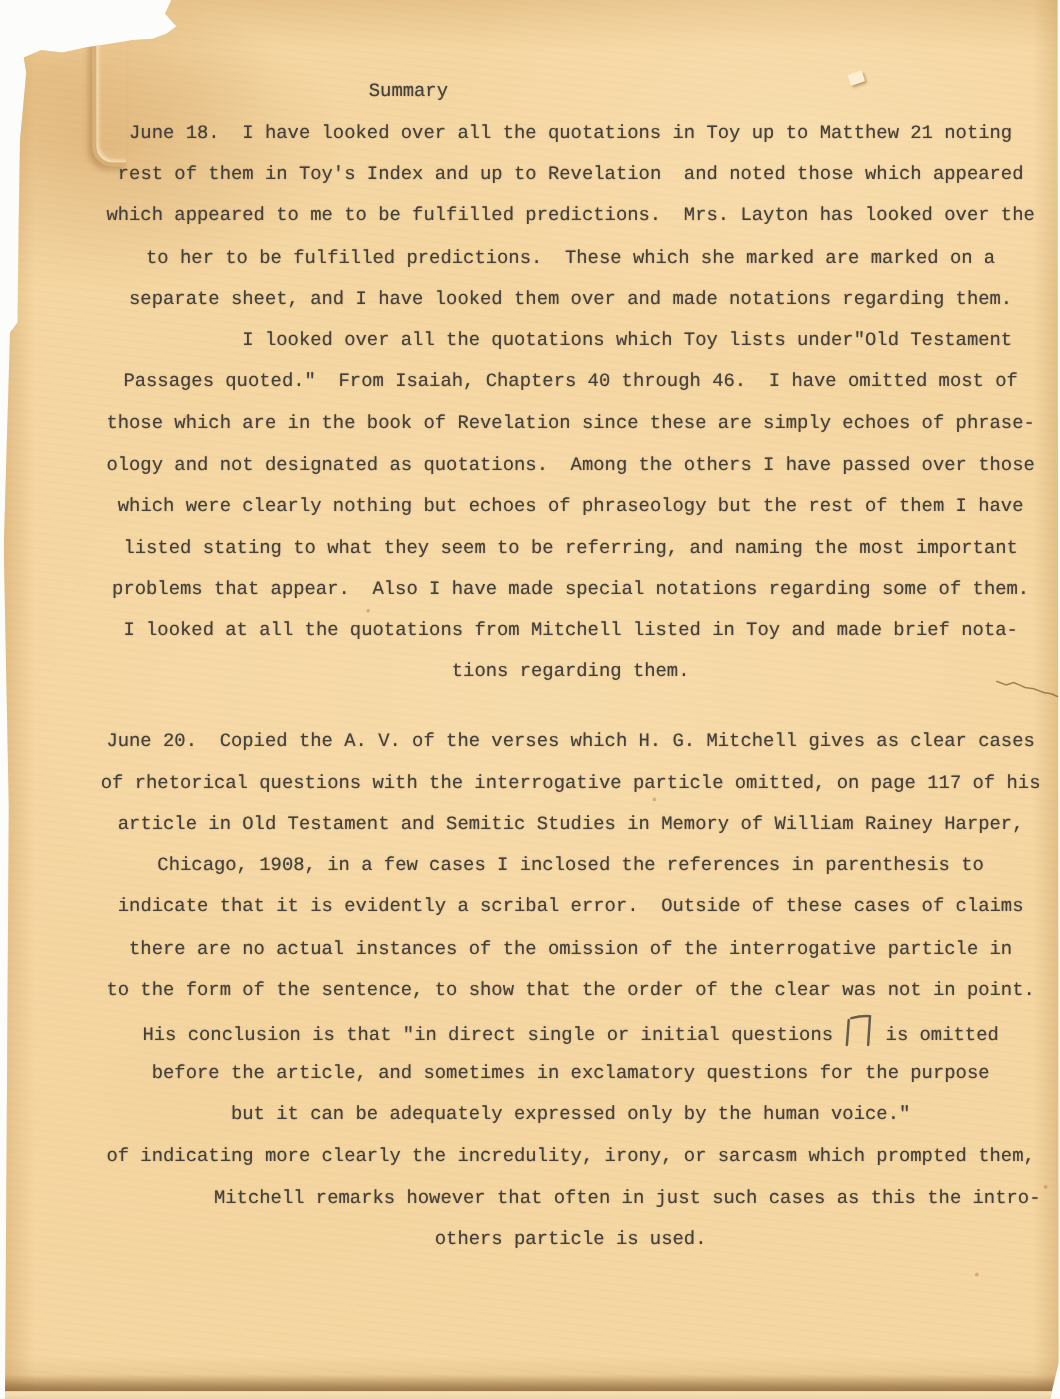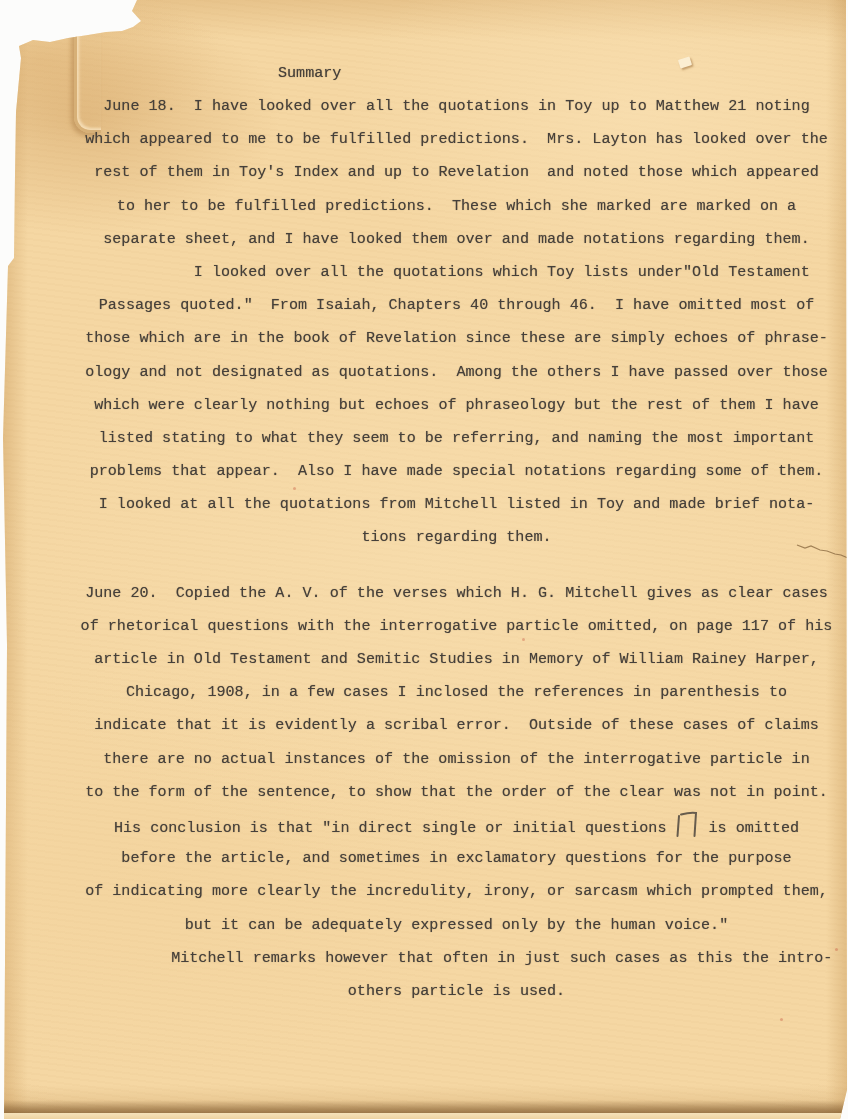--- a/index.html
+++ b/index.html
@@ -49,21 +49,21 @@
   .bottom-crease{
     position:absolute;left:0;top:1100px;width:848px;height:13px;
     background:linear-gradient(180deg, rgba(120,80,35,0), rgba(110,72,30,.45) 70%, rgba(110,72,30,.6));
   }
   .bottom-strip{
     position:absolute;left:0;top:1113px;width:848px;height:6px;
     background:linear-gradient(180deg,#f6e2ba, #eed3a2);
   }
   .speck{position:absolute;width:3px;height:3px;border-radius:50%;background:rgba(198,84,62,.38);}
   .title{
-    position:absolute;left:278px;top:64px;
+    position:absolute;left:295px;top:64px;
     font-size:15.1px;color:#46403a;
     text-shadow:0 0 1px rgba(70,58,45,.6);
   }
   .typed{
     position:absolute;left:65px;top:90px;width:783px;
     font-size:15.1px;color:#46403a;
     text-shadow:0 0 1px rgba(70,58,45,.55);
   }
   .line{white-space:pre;line-height:33.2px;height:33.2px;text-align:center;}
   .gap-before{margin-top:22px;}
@@ -85,22 +85,22 @@
   <div class="speck" style="left:148px;top:332px;"></div>
   <div class="speck" style="left:522px;top:638px;"></div>
   <div class="speck" style="left:780px;top:1018px;"></div>
   <div class="speck" style="left:118px;top:472px;"></div>
   <div class="speck" style="left:835px;top:948px;"></div>
 
   <div class="title">Summary</div>
 
   <div class="typed">
     <div class="line">June 18.  I have looked over all the quotations in Toy up to Matthew 21 noting</div>
+    <div class="line">rest of them in Toy's Index and up to Revelation  and noted those which appeared</div>
     <div class="line">which appeared to me to be fulfilled predictions.  Mrs. Layton has looked over the</div>
-    <div class="line">rest of them in Toy's Index and up to Revelation  and noted those which appeared</div>
     <div class="line">to her to be fulfilled predictions.  These which she marked are marked on a</div>
     <div class="line">separate sheet, and I have looked them over and made notations regarding them.</div>
     <div class="line">          I looked over all the quotations which Toy lists under"Old Testament</div>
     <div class="line">Passages quoted."  From Isaiah, Chapters 40 through 46.  I have omitted most of</div>
     <div class="line">those which are in the book of Revelation since these are simply echoes of phrase-</div>
     <div class="line">ology and not designated as quotations.  Among the others I have passed over those</div>
     <div class="line">which were clearly nothing but echoes of phraseology but the rest of them I have</div>
     <div class="line">listed stating to what they seem to be referring, and naming the most important</div>
     <div class="line">problems that appear.  Also I have made special notations regarding some of them.</div>
     <div class="line">I looked at all the quotations from Mitchell listed in Toy and made brief nota-</div>
@@ -110,21 +110,21 @@
     <div class="line">article in Old Testament and Semitic Studies in Memory of William Rainey Harper,</div>
     <div class="line">Chicago, 1908, in a few cases I inclosed the references in parenthesis to</div>
     <div class="line">indicate that it is evidently a scribal error.  Outside of these cases of claims</div>
     <div class="line">there are no actual instances of the omission of the interrogative particle in</div>
     <div class="line">to the form of the sentence, to show that the order of the clear was not in point.</div>
     <div class="line"><span>His conclusion is that "in direct single or initial questions</span><svg class="he-glyph" width="24" height="30" viewBox="0 0 24 30">
           <path d="M5,7 C4.5,13 4,21 3.5,27"></path>
           <path d="M7,5.5 C13,4 18,3.5 22,4 C21.5,11 21,20 20.5,27"></path>
         </svg><span>is omitted</span></div>
     <div class="line">before the article, and sometimes in exclamatory questions for the purpose</div>
+    <div class="line">but it can be adequately expressed only by the human voice."</div>
     <div class="line">of indicating more clearly the incredulity, irony, or sarcasm which prompted them,</div>
-    <div class="line">but it can be adequately expressed only by the human voice."</div>
     <div class="line">          Mitchell remarks however that often in just such cases as this the intro-</div>
     <div class="line">others particle is used.</div>
   </div>
 
   <div class="bottom-crease"></div>
   <div class="bottom-strip"></div>
 </div>
 
 </body></html>

